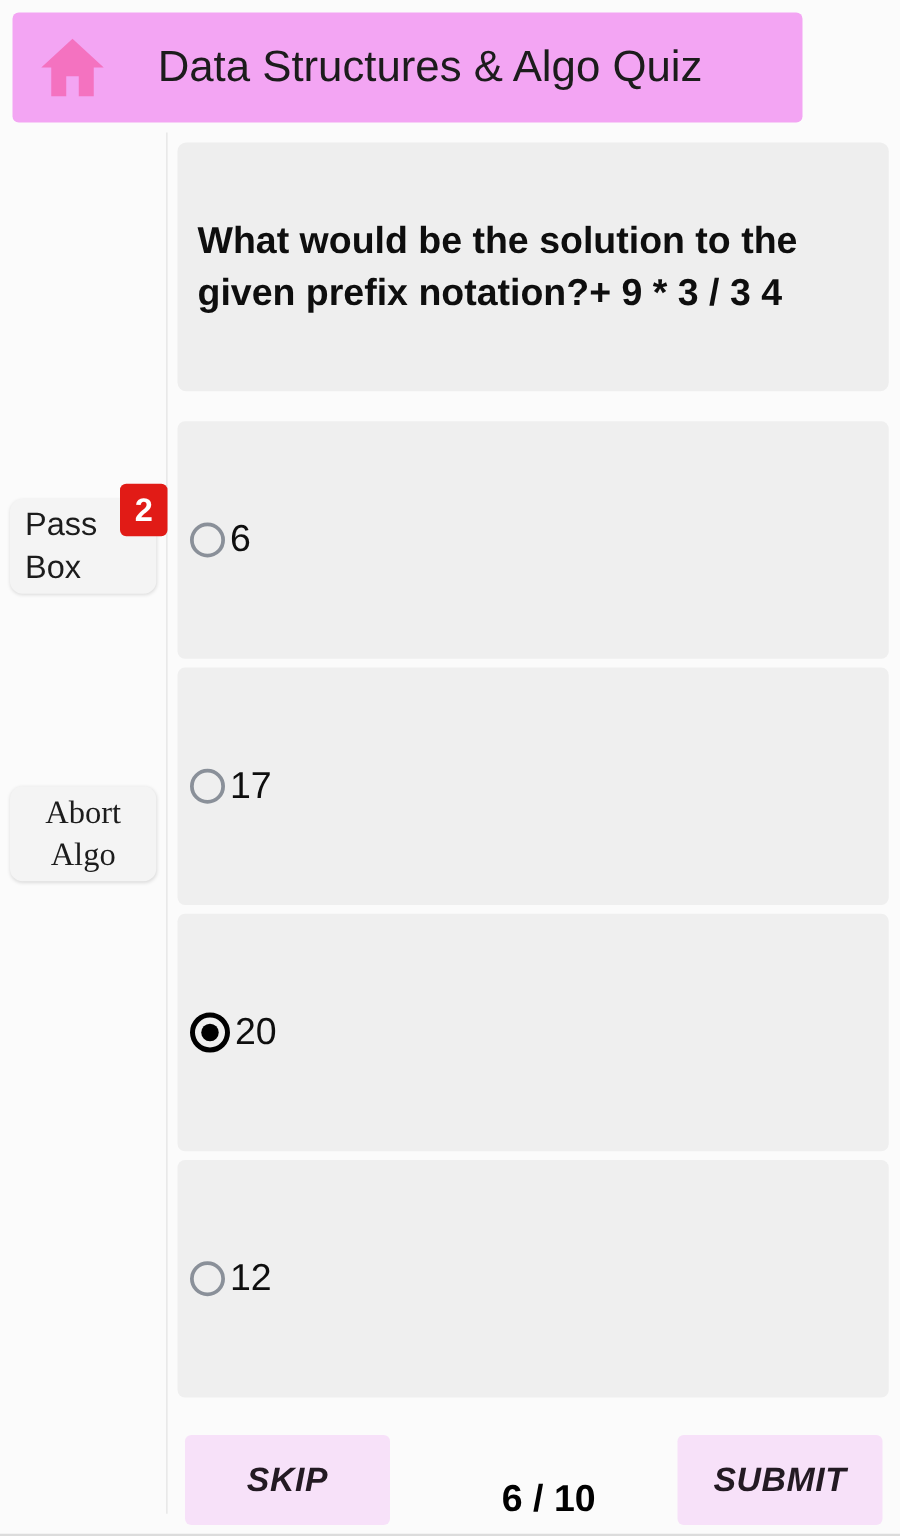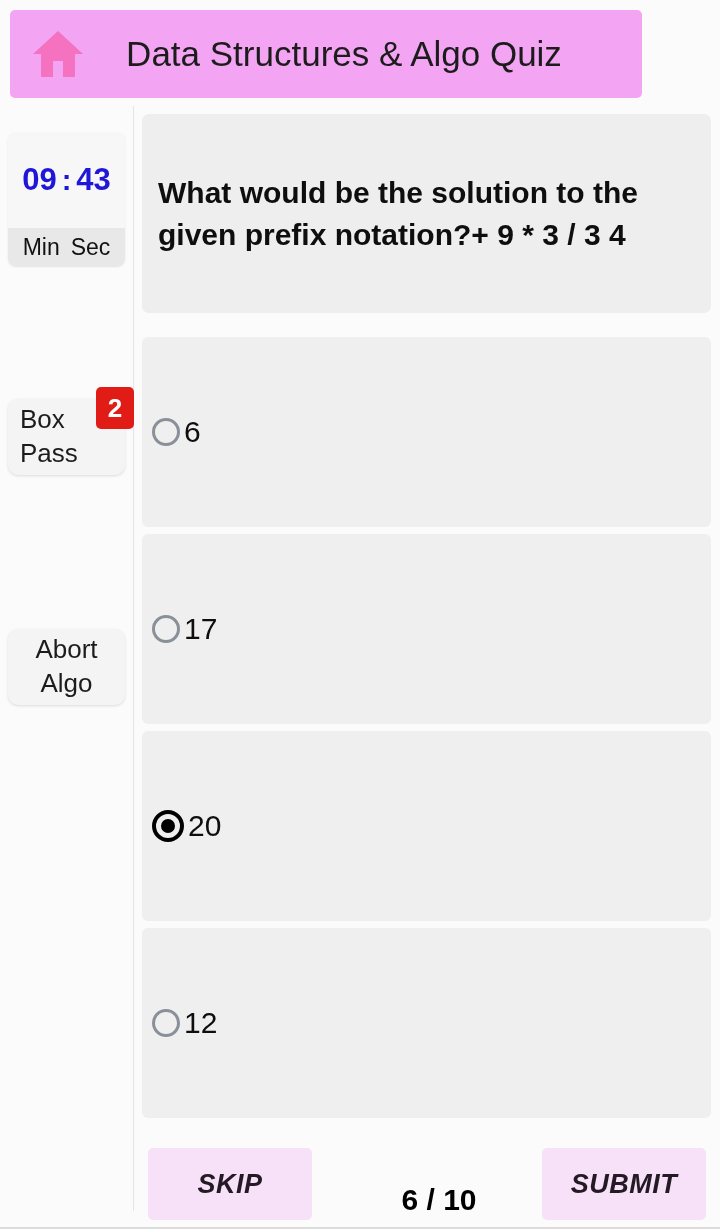--- a/index.html
+++ b/index.html
@@ -179,20 +179,21 @@
     box-shadow: 0 1px 3px rgba(0,0,0,0.13);
     display: flex;
     flex-direction: column;
     align-items: center;
     justify-content: center;
   }
   .abort-line {
     font-size: 26px;
     color: #1c1c1c;
     line-height: 1.30;
+    font-family: Liberation Serif, serif;
   }
 
   
   .main {
     position: absolute;
     left: 134px;
     top: 0;
     width: 586px;
     height: 1123px;
   }
@@ -317,37 +318,26 @@
     <div class="header-title">Data Structures &amp; Algo Quiz</div>
   </div>
 
   <div class="body-area">
 
     <div class="divider-v"></div>
     <div class="divider-bottom"></div>
 
     <div class="sidebar">
 
-      <div class="timer-card">
-        <div class="timer-digits">
-          <span>09</span>
-          <span class="timer-colon">:</span>
-          <span>43</span>
-        </div>
-        <div class="timer-labels">
-          <span>Min</span>
-          <span>Sec</span>
-        </div>
-      </div>
 
       <div class="passbox-wrap">
         <div class="passbox-badge">2</div>
         <div class="passbox-card">
+          <div class="passbox-line">Pass</div>
           <div class="passbox-line">Box</div>
-          <div class="passbox-line">Pass</div>
         </div>
       </div>
 
       <div class="abort-card">
         <div class="abort-line">Abort</div>
         <div class="abort-line">Algo</div>
       </div>
 
     </div>
 

